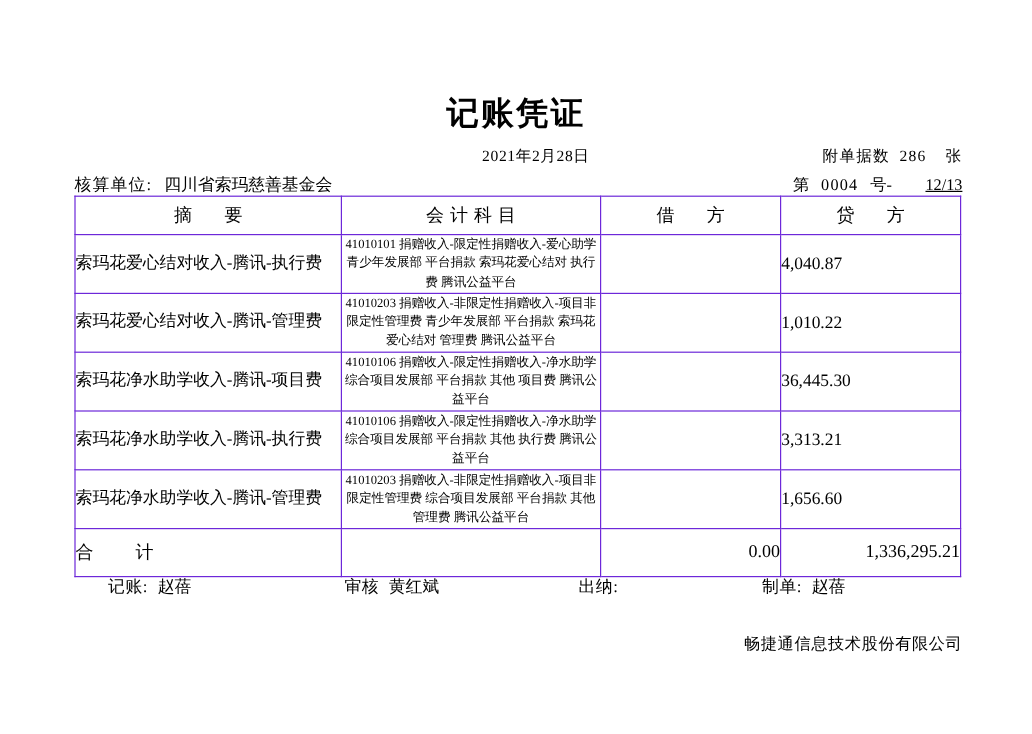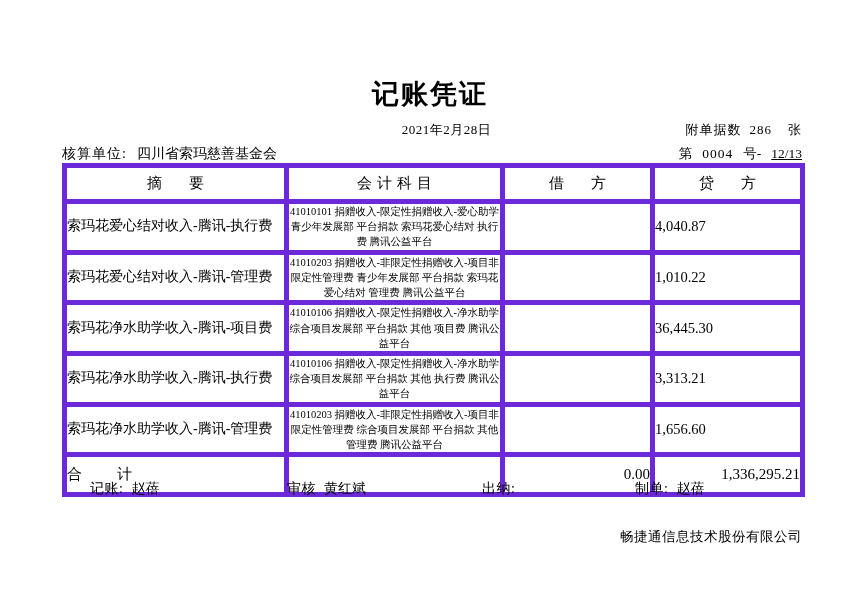--- a/index.html
+++ b/index.html
@@ -71,34 +71,34 @@
   }
   .serial-line {
     position: absolute;
     right: 58px;
     top: 2px;
     font-size: 13.5px;
     white-space: nowrap;
   }
   .serial-line .sn-no { margin: 0 10px; letter-spacing: 1px;}
   .serial-line .sn-hao { margin-right: 4px; }
-  .serial-line .sn-page { margin-left: 6px; text-decoration: underline; }
+  .serial-line .sn-page { margin-left: 24px; text-decoration: underline; }
 
   
   table.voucher {
     position: absolute;
     left: 62px;
     top: 163px;
     width: 738px;
     border-collapse: collapse;
     table-layout: fixed;
   }
   table.voucher th,
   table.voucher td {
-    border: 5px solid #6d28d9;
+    border: 1px solid #6d28d9;
     padding: 0;
     vertical-align: middle;
   }
   .col-abstract { width: 222px; }
   .col-subject  { width: 216px; }
   .col-debit    { width: 150px; }
   .col-credit   { width: 150px; }
 
   thead th {
     height: 31px;

